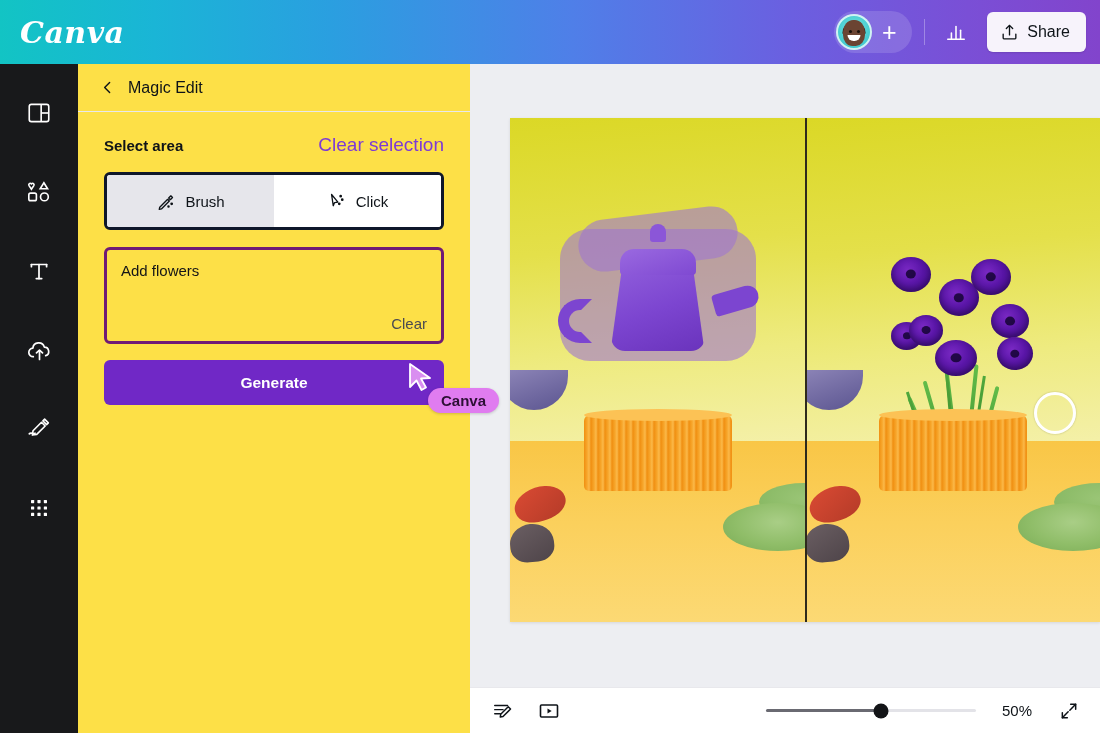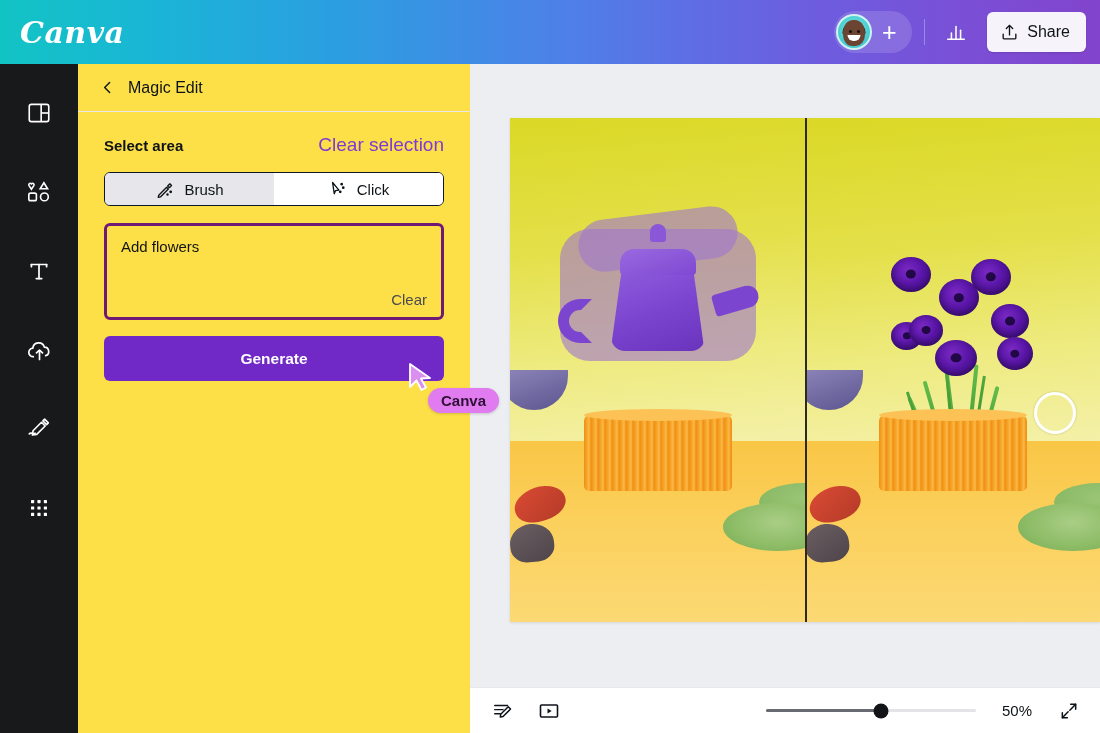--- a/index.html
+++ b/index.html
@@ -90,22 +90,22 @@
     border-bottom: 1px solid #e8e8ec;
   }
   .back-chevron { width: 22px; height: 22px; display: flex; align-items: center; justify-content: center; cursor: pointer; }
   .panel-title { font-size: 16px; color: #0e1318; margin-left: 10px; font-weight: 400; }
   .panel-body { padding: 22px 26px 0 26px; }
   .row-between { display: flex; align-items: center; justify-content: space-between; margin-bottom: 16px; gap: 32px; }
   .label-strong { font-size: 15px; color: #0e1318; font-weight: 600; }
   .link-purple { font-size: 19px; color: #7d3ad6; cursor: pointer; }
 
   .segmented {
-    display: flex; border: 1px solid #0f172a; border-radius: 6px;
-    overflow: hidden; height: 34px; background: #fff;
+    display: flex; border: 3px solid #0f172a; border-radius: 6px;
+    overflow: hidden; height: 58px; background: #fff;
   }
   .seg {
     flex: 1; display: flex; align-items: center; justify-content: center; gap: 9px;
     font-size: 15px; color: #0e1318; cursor: pointer; background: #fff;
   }
   .seg.active { background: #e6e6eb; }
 
   .prompt-box {
     margin-top: 17px; border: 3px solid #701a75; border-radius: 6px;
     height: 97px; padding: 12px 14px 9px 14px; position: relative;

